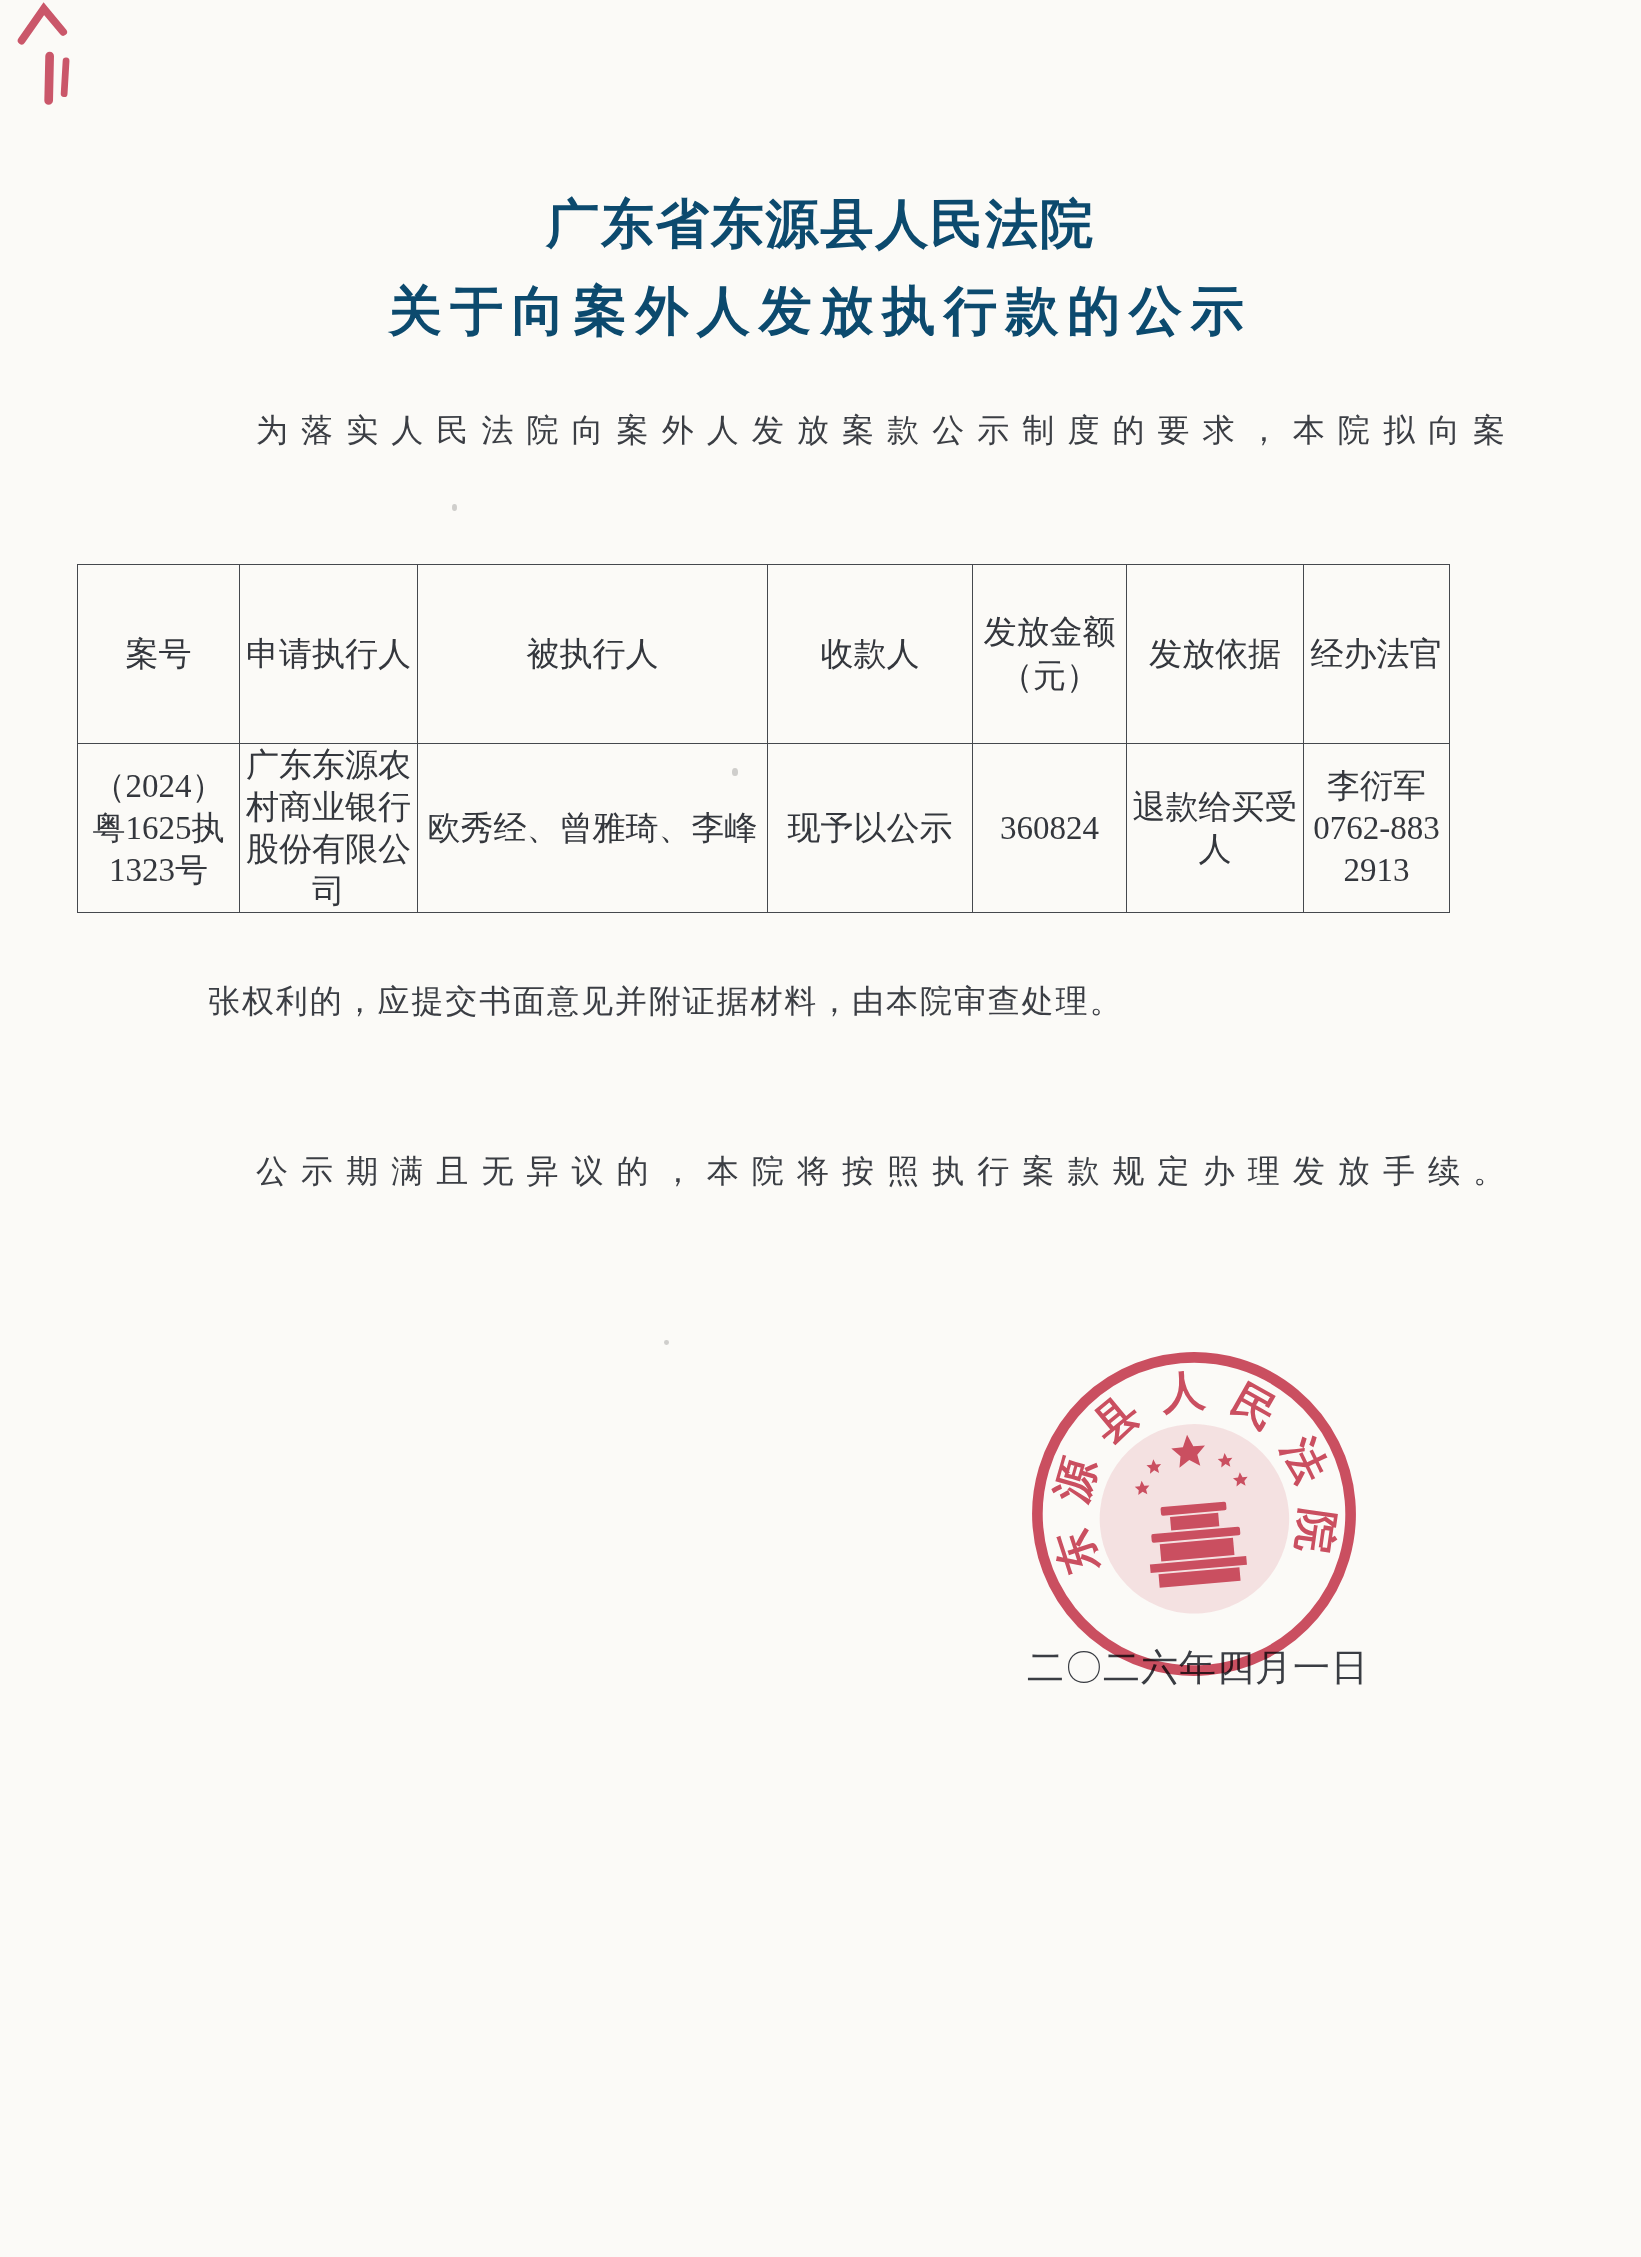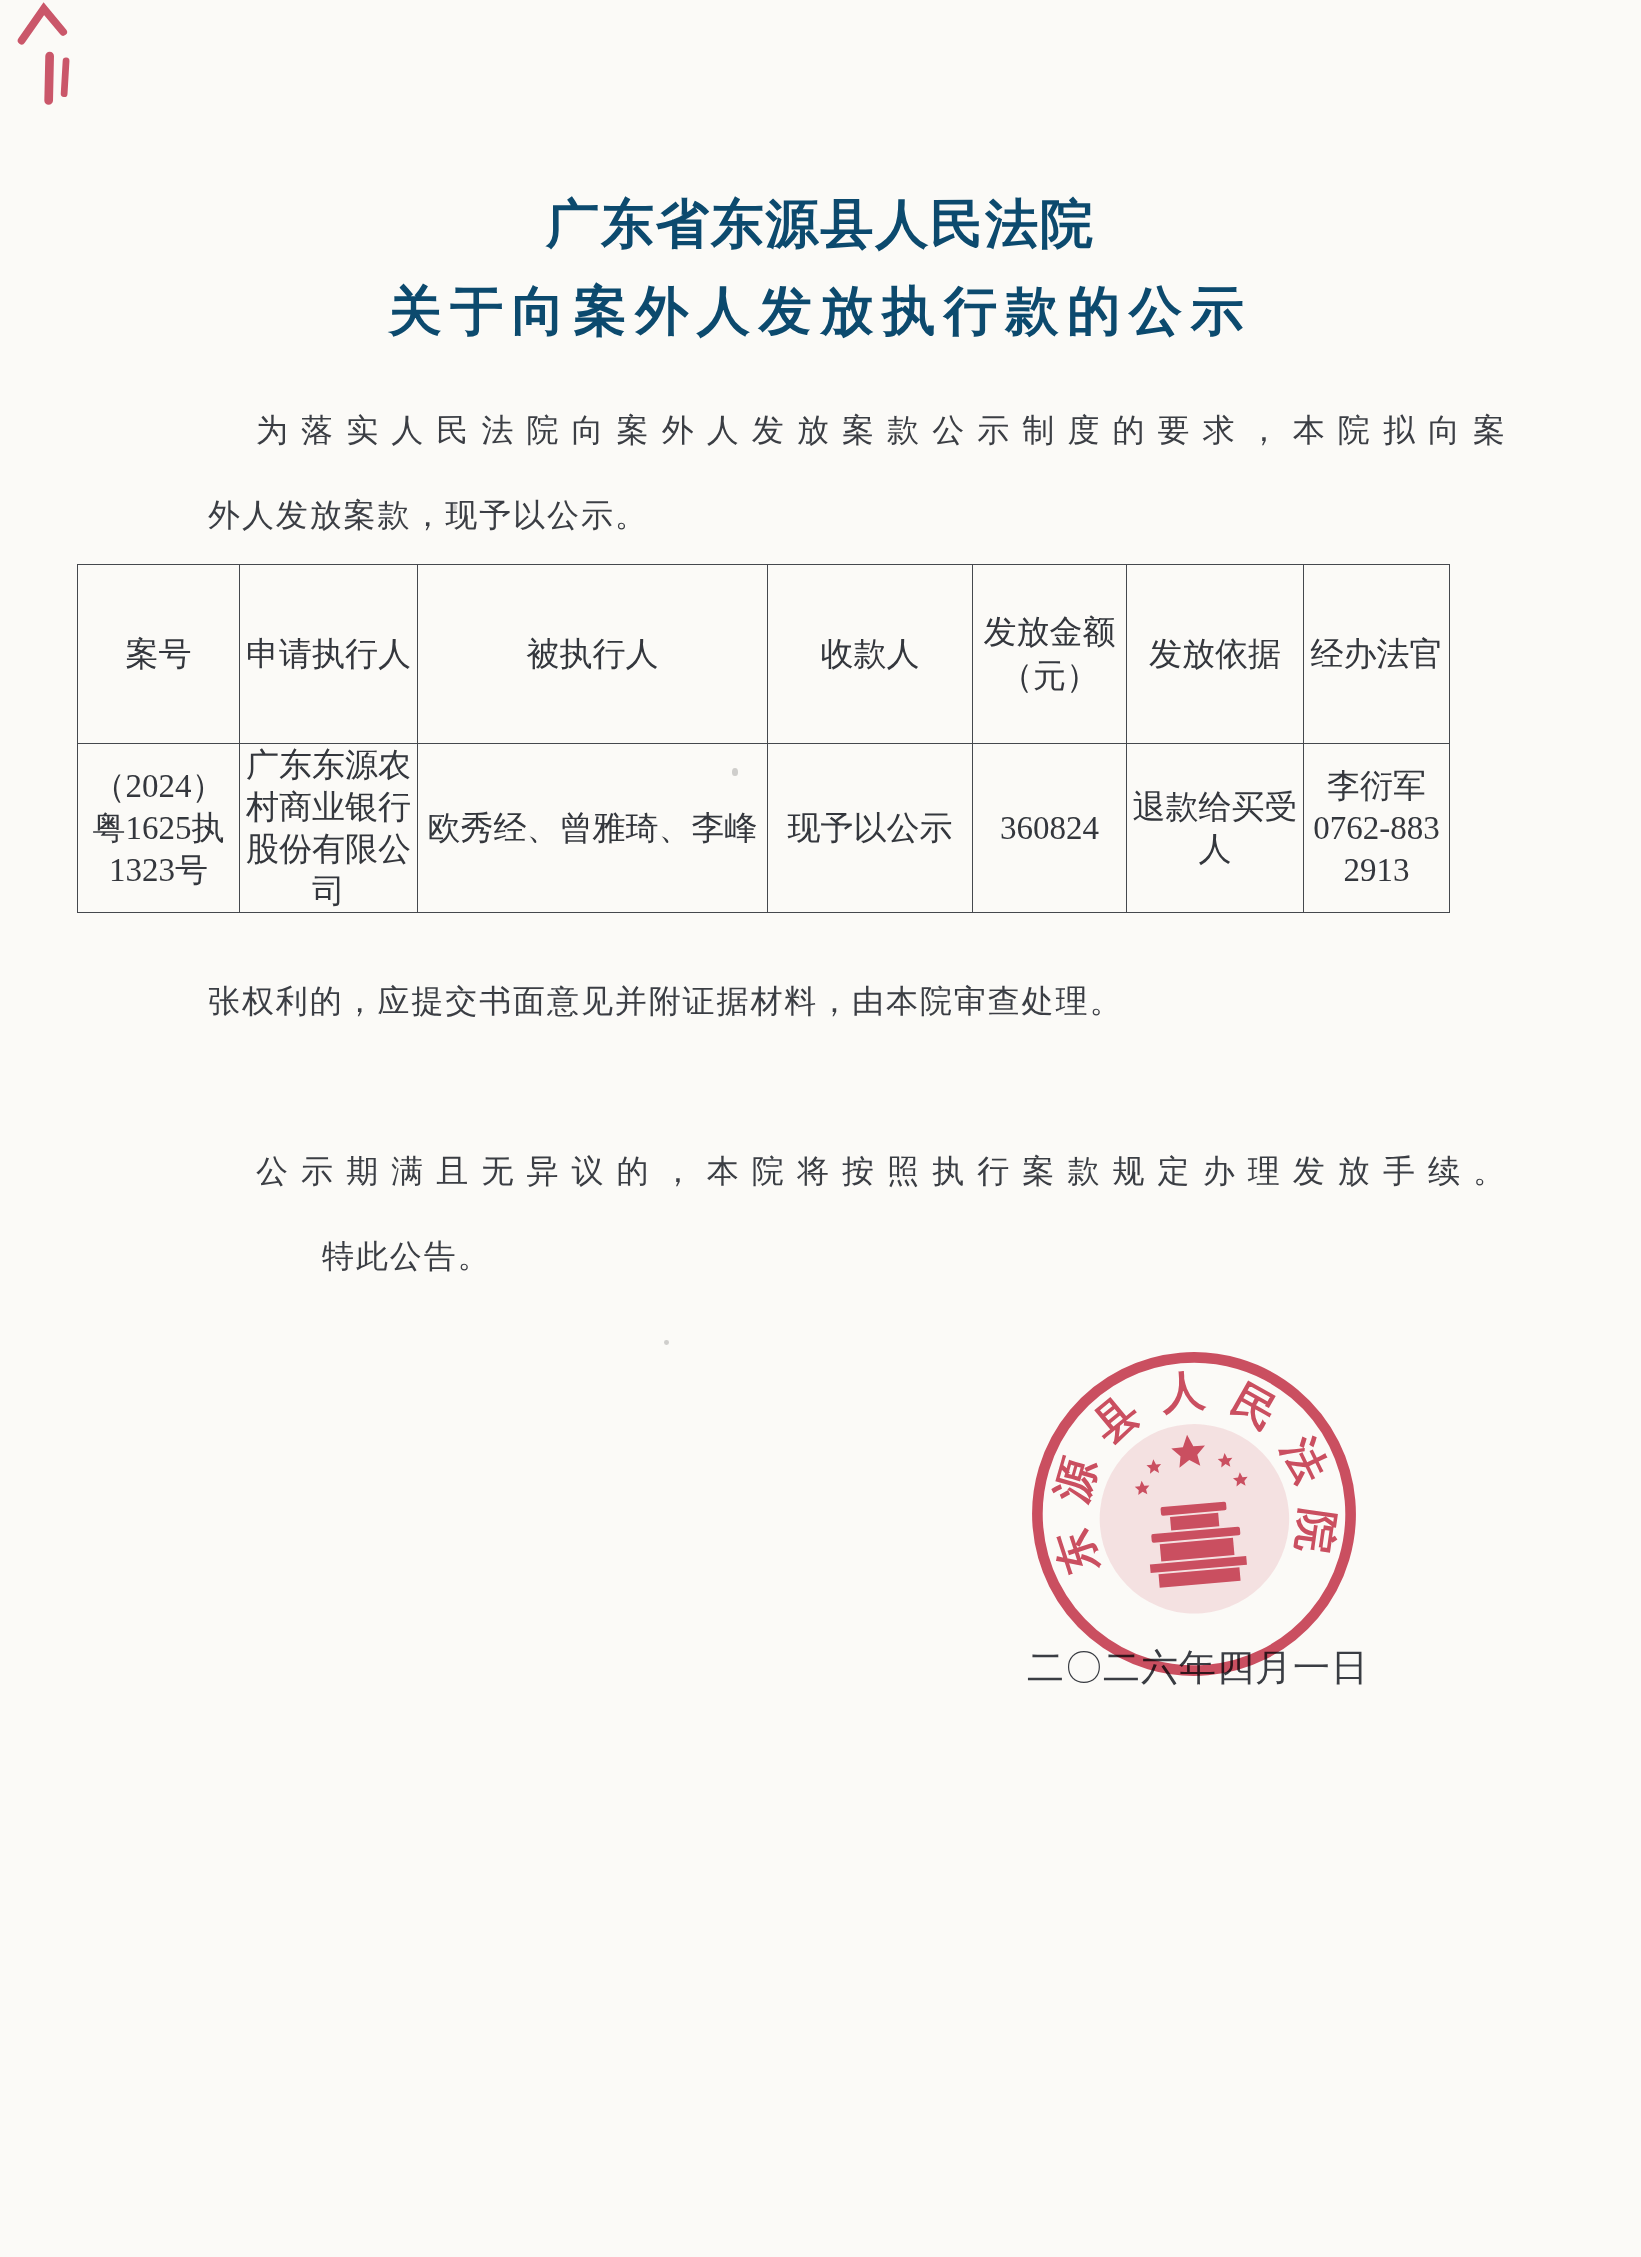--- a/index.html
+++ b/index.html
@@ -72,21 +72,20 @@
 
   <div class="speck" style="left:452px;top:504px;width:4.8px;height:6.8px;"></div>
   <div class="speck" style="left:732px;top:768px;width:5.8px;height:7.7px;"></div>
   <div class="speck" style="left:664px;top:1340px;width:4.8px;height:4.8px;"></div>
 
   <div id="title1" class="title-line">广东省东源县人民法院</div>
   <div id="title2" class="title-line">关于向案外人发放执行款的公示</div>
 
   <div id="intro" class="para">
     <div class="wrapline fill indent">为落实人民法院向案外人发放案款公示制度的要求，本院拟向案</div>
-    <div class="line">外人发放案款，现予以公示。</div>
   </div>
 
   <table class="notice">
     <colgroup>
       <col style="width:162px">
         <col style="width:178px">
         <col style="width:350px">
       <col style="width:205px">
         <col style="width:154px">
         <col style="width:177px">
@@ -116,23 +115,20 @@
     </tr>
   </tbody>
     </table>
 
   <div id="p2" class="para">
     <div class="line">张权利的，应提交书面意见并附证据材料，由本院审查处理。</div>
   </div>
   <div id="p3" class="para">
     <div class="wrapline fill indent">公示期满且无异议的，本院将按照执行案款规定办理发放手续。</div>
   </div>
-  <div id="p4" class="para">
-    <div class="line indent-big">特此公告。</div>
-  </div>
 
   <div id="date-line">二〇二六年四月一日</div>
 
   <svg id="seal" viewBox="0 0 360 360">
     <g fill="#cb4257" stroke="none" transform="rotate(-5 180 180)">
       <circle cx="180" cy="180" r="162" fill="none" stroke="#cb4257" stroke-width="11"></circle>
 
       <g font-size="45" font-weight="bold" text-anchor="middle" font-family="'Liberation Serif','DejaVu Serif',serif">
         <text x="180" y="68" transform="rotate(-103 180 180)">东</text>
         <text x="180" y="68" transform="rotate(-69 180 180)">源</text>

